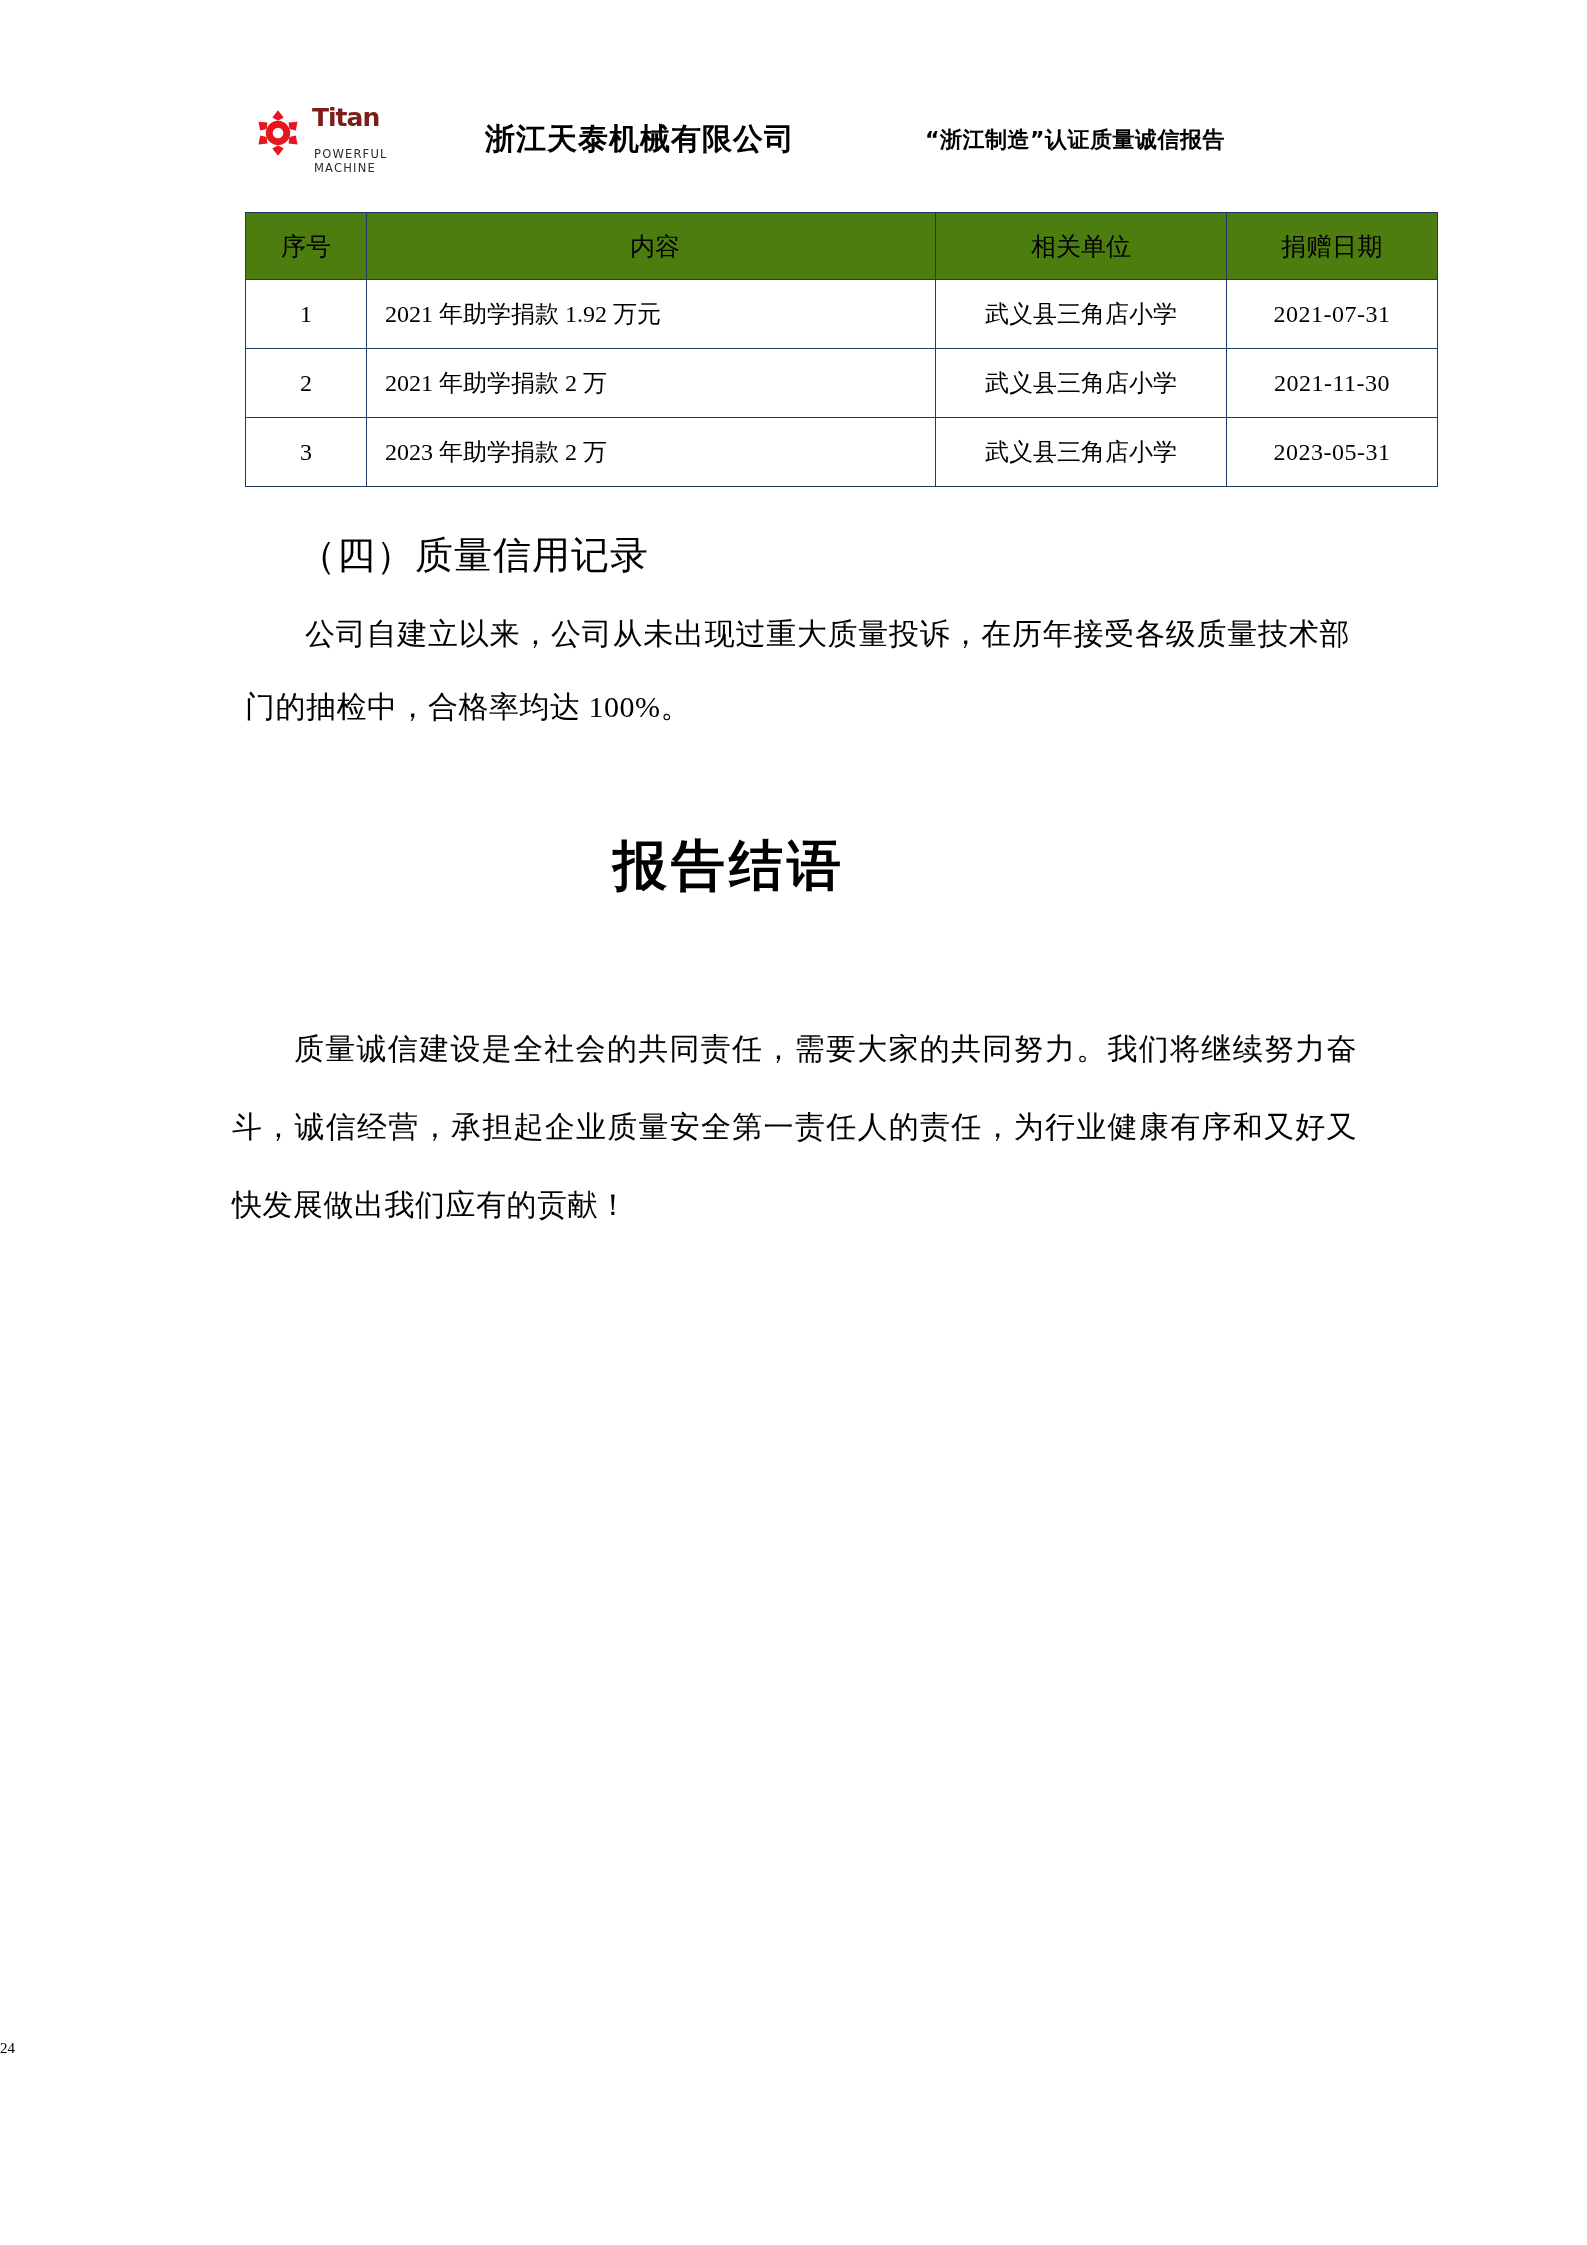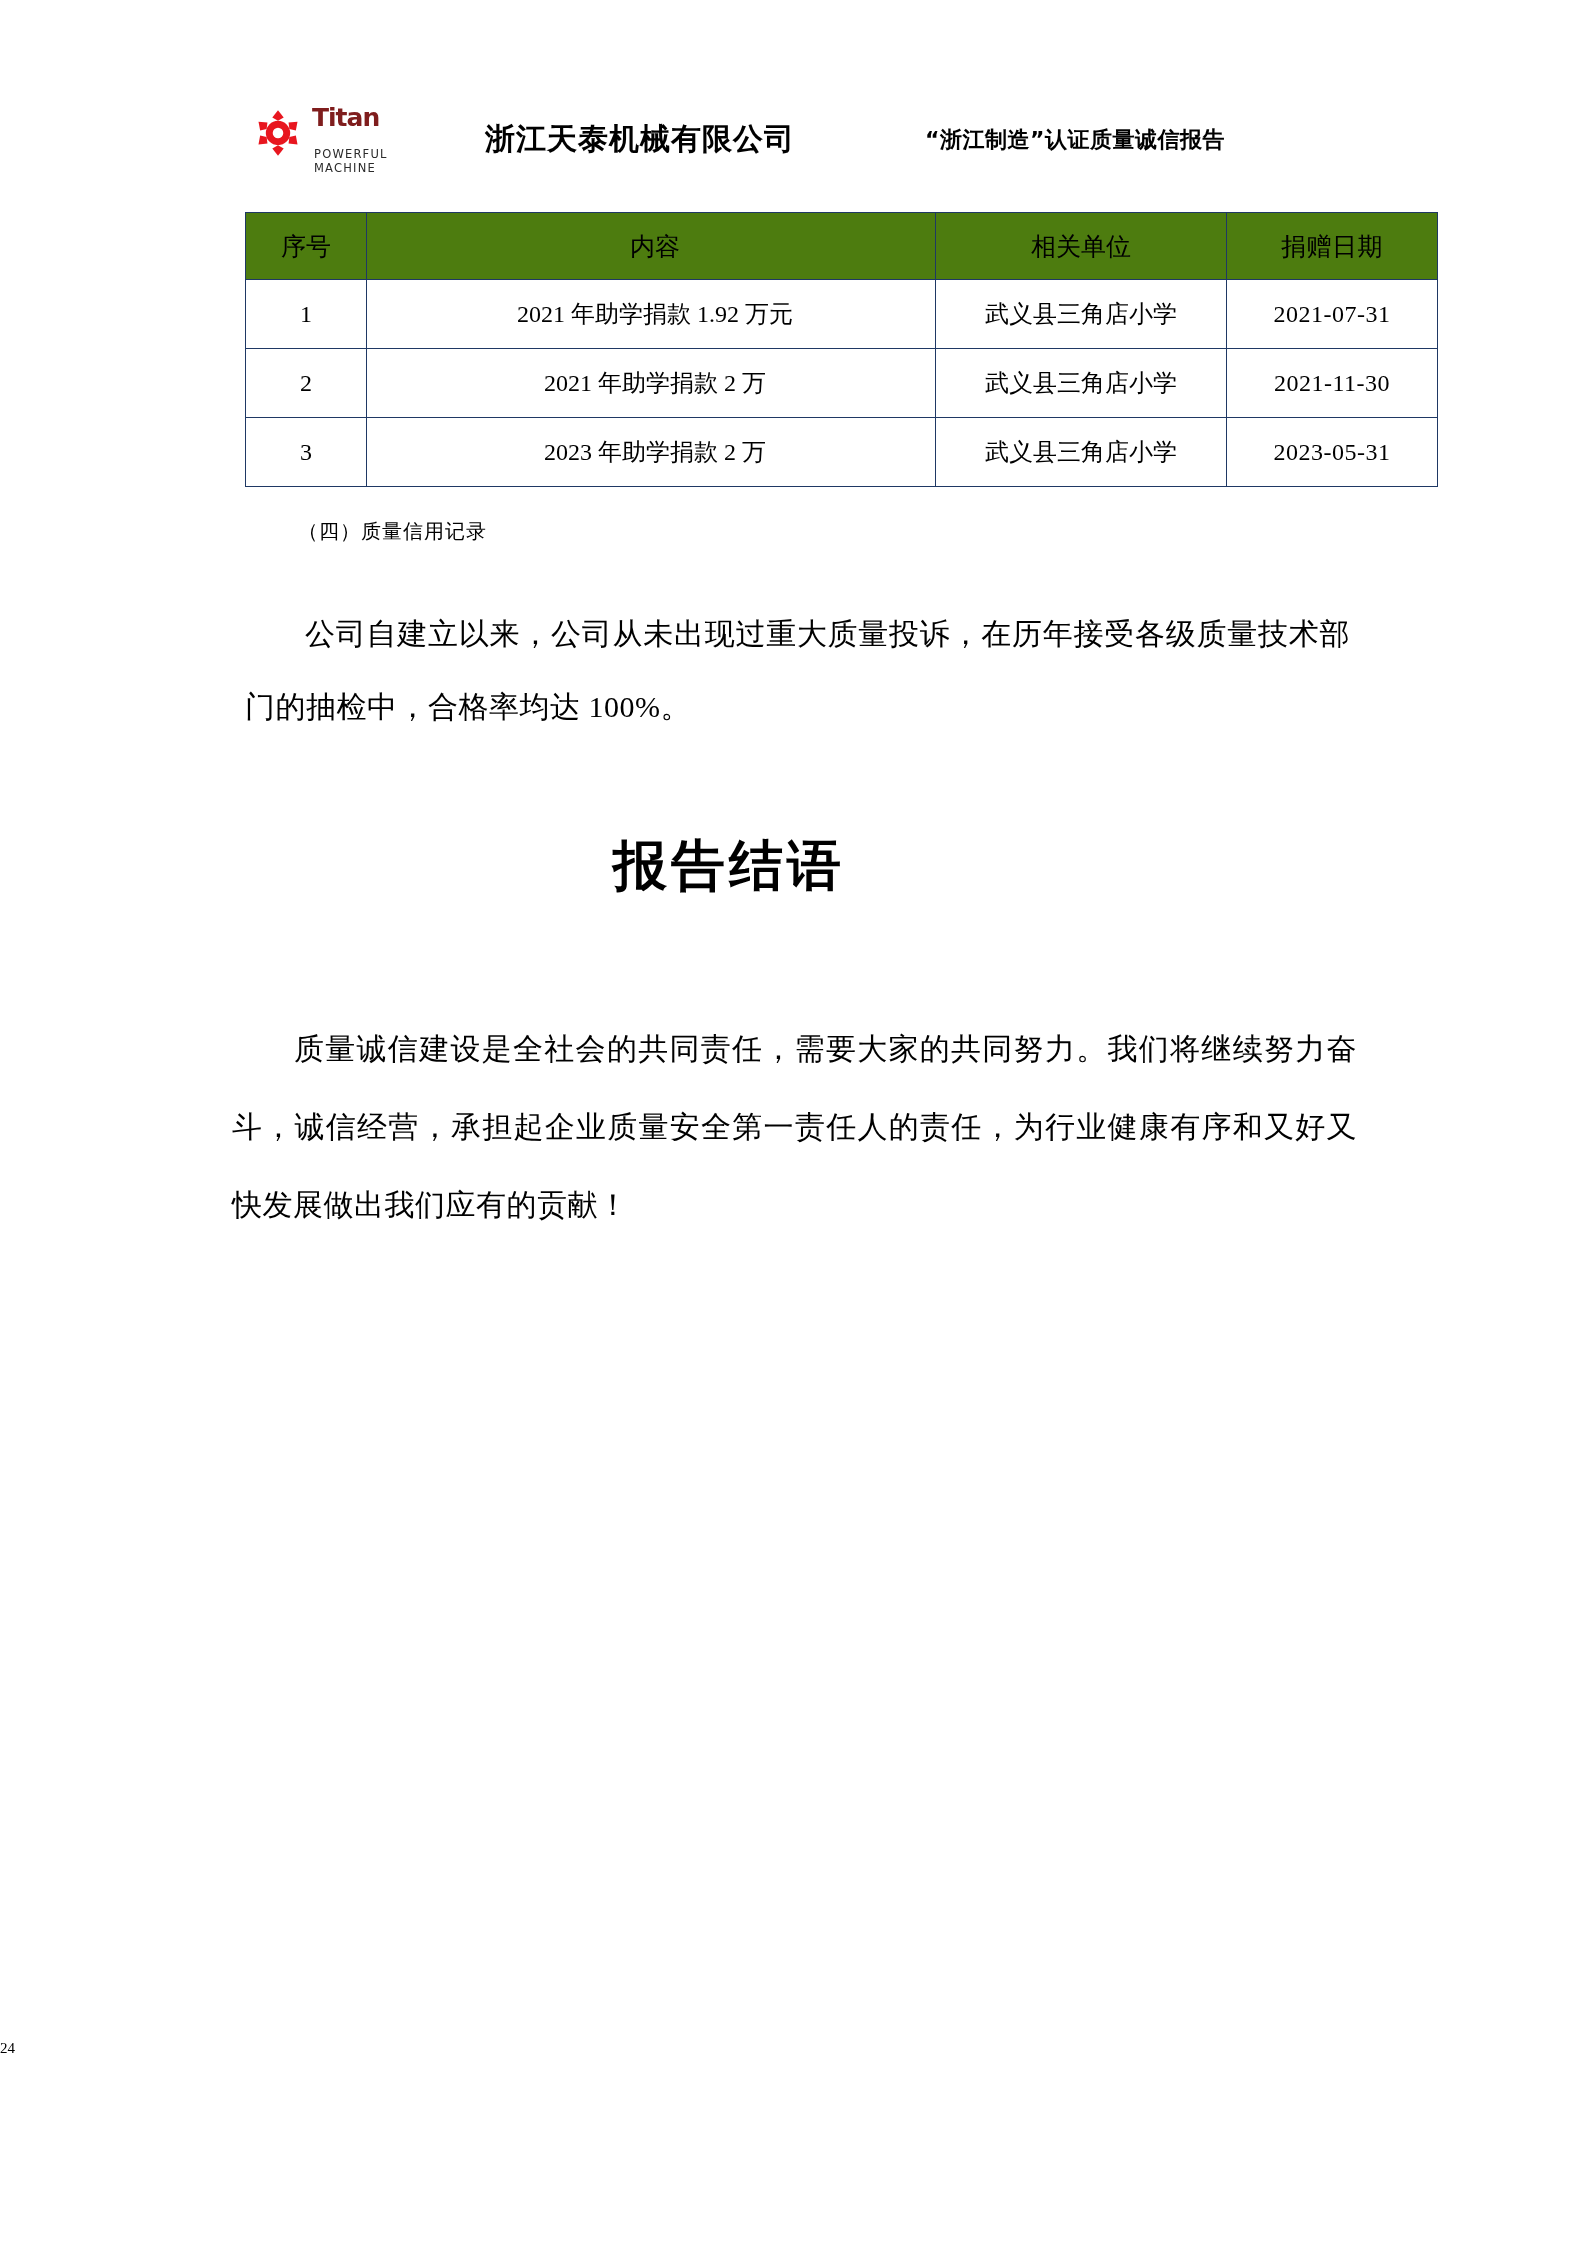--- a/index.html
+++ b/index.html
@@ -104,30 +104,30 @@
     padding: 0 10px;
   }
   table.donation thead th {
     background: #4d7c0f;
     text-align: center;
     font-weight: normal;
     font-size: 25px;
     height: 66px;
   }
   .col-no    { width: 100px; text-align: center; }
-  .col-cont  { width: 540px; text-align: center; padding-left: 18px !important; }
+  .col-cont  { width: 540px; text-align: left; padding-left: 18px !important; }
   .col-unit  { width: 270px; text-align: center; }
   .col-date  { width: 190px; text-align: center; font-family: "Liberation Serif", serif; letter-spacing: 0.5px; }
 
   
   .sec-title {
     position: absolute;
     left: 298px;
-    top: 518px;
-    font-size: 20px;
+    top: 530px;
+    font-size: 38px;
     letter-spacing: 1px;
   }
   .para1 {
     position: absolute;
     left: 245px;
     top: 597px;
     width: 1105px;
     font-size: 30px;
     line-height: 73px;
     text-indent: 60px;

